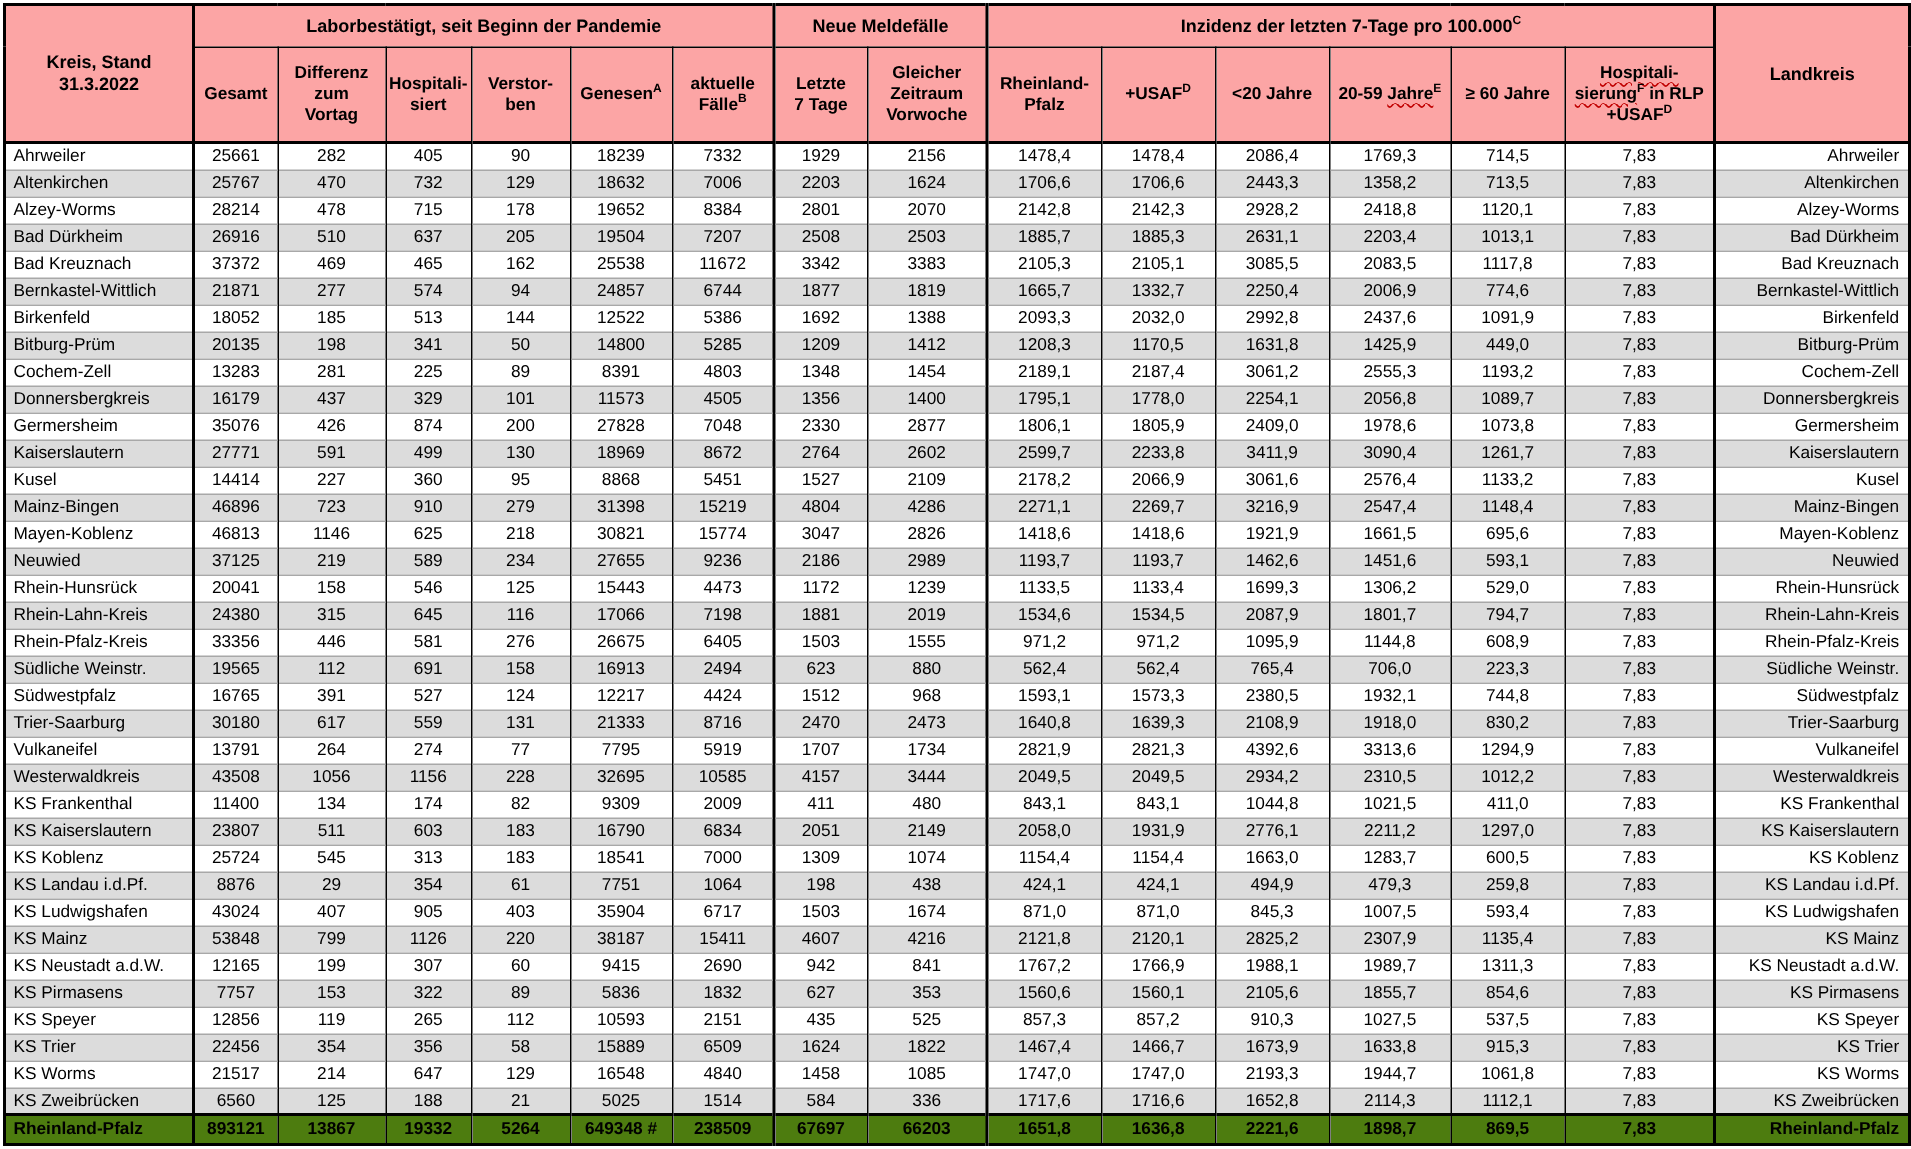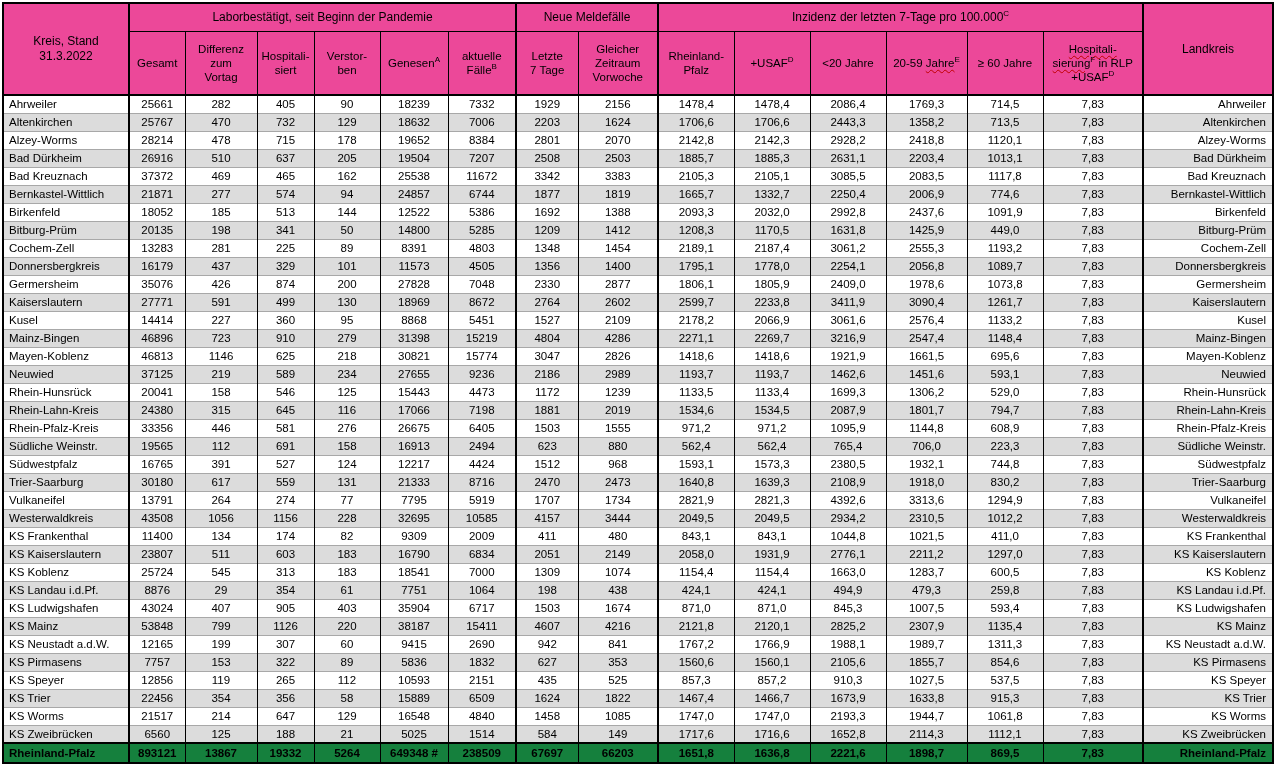--- a/index.html
+++ b/index.html
@@ -2,40 +2,40 @@
 <html><head>
 <meta charset="utf-8">
 <style>
   html,body{margin:0;padding:0;background:#fff;color:#000;
     font-family:"Liberation Sans","DejaVu Sans",sans-serif;}
   table{border-collapse:collapse;table-layout:fixed;width:1270px;margin:2px;
     border:2px solid #000;}
   th,td{box-sizing:border-box;border-left:1px solid #000;overflow:hidden;
     white-space:nowrap;}
   .bL2{border-left-width:2px;}
-  thead th{background:#ec4899;font-weight:normal;vertical-align:middle;}
+  thead th{background:#fca5a5;font-weight:bold;vertical-align:middle;}
   tr.grouprow{height:28px;}
   tr.grouprow th.group{font-size:12px;border-bottom:1px solid #000;text-align:center;}
   th.titlecell{font-size:12px;white-space:pre-line;border-bottom:2px solid #000;
     text-align:center;line-height:15px;}
   tr.subrow{height:64px;}
   tr.subrow th{font-size:11.5px;line-height:14px;border-bottom:2px solid #000;
     text-align:center;white-space:normal;}
   sup{font-size:8px;line-height:0;}
   .sq{text-decoration-line:underline;text-decoration-style:wavy;
     text-decoration-color:#c00000;text-decoration-thickness:1px;
     text-underline-offset:2px;}
   tbody td{height:18px;font-size:11.5px;line-height:14px;padding:0 3px;
     border-top:1px solid #a8a8a8;vertical-align:middle;}
   tbody tr:nth-child(even) td{background:#dcdcdc;}
   td.name{text-align:left;padding-left:5px;}
   td.num{text-align:center;}
   td.lk{text-align:right;padding-right:6px;}
   tfoot td{height:20px;font-size:11.5px;line-height:14px;font-weight:bold;
-    padding:0 3px;border-top:2px solid #000;background:#15803d;vertical-align:middle;}
+    padding:0 3px;border-top:2px solid #000;background:#4d7c0f;vertical-align:middle;}
 </style>
 </head>
 <body>
 
 <table>
   <colgroup>
     <col style="width:126px">
       <col style="width:56px">
       <col style="width:72px">
     <col style="width:57px">
@@ -711,21 +711,21 @@
       </tr>
       <tr>
         <td class="name">KS Zweibrücken</td>
         <td class="num bL2">6560</td>
         <td class="num">125</td>
         <td class="num">188</td>
         <td class="num">21</td>
         <td class="num">5025</td>
         <td class="num">1514</td>
         <td class="num bL2">584</td>
-        <td class="num">149</td>
+        <td class="num">336</td>
         <td class="num bL2">1717,6</td>
         <td class="num">1716,6</td>
         <td class="num">1652,8</td>
         <td class="num">2114,3</td>
         <td class="num">1112,1</td>
         <td class="num">7,83</td>
         <td class="lk bL2">KS Zweibrücken</td>
       </tr>
     </tbody>
   <tfoot>

